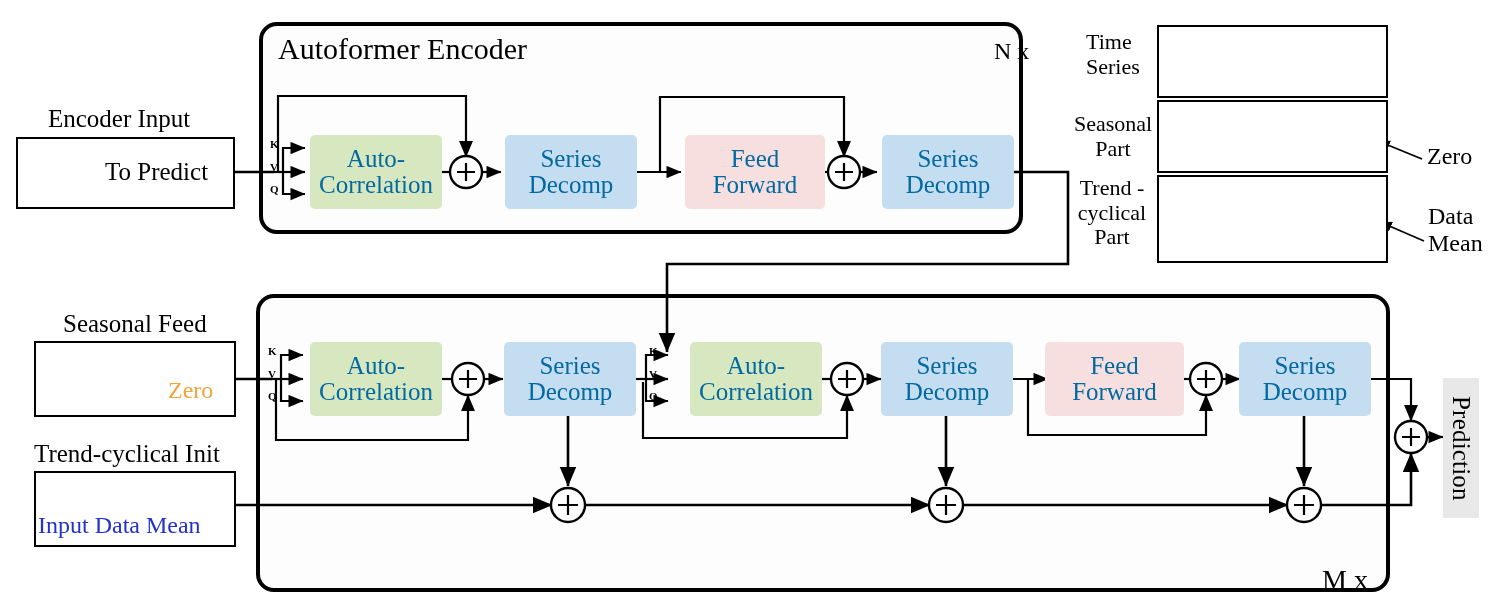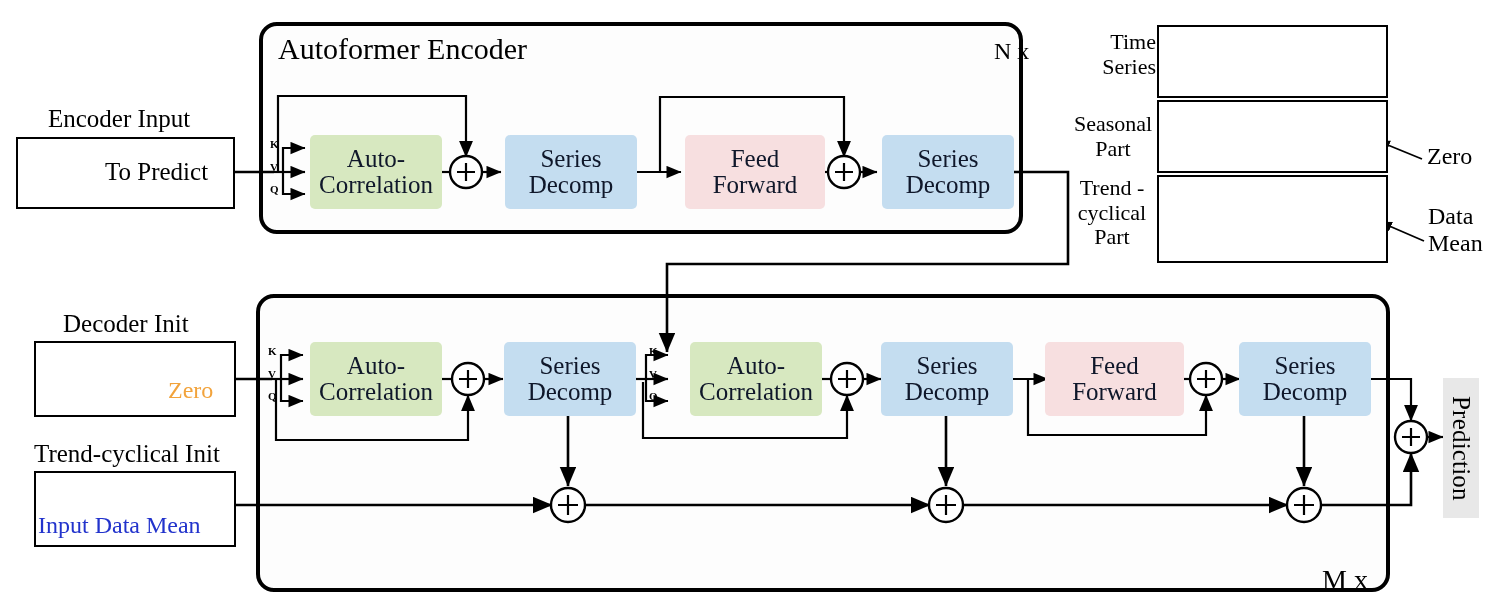--- a/index.html
+++ b/index.html
@@ -1,20 +1,20 @@
 <!DOCTYPE html>
 <html><head>
 <meta charset="utf-8">
 <style>
   html,body{margin:0;padding:0;background:#fff;}
   body{width:1490px;height:610px;font-family:"Liberation Serif",serif;}
   #stage{position:relative;width:1484px;height:610px;overflow:hidden;background:#fff;}
   svg.layer{position:absolute;left:0;top:0;width:1490px;height:610px;}
   .blk{position:absolute;display:flex;align-items:center;justify-content:center;
-       text-align:center;line-height:1.05;border-radius:5px;color:#0f172a;
+       text-align:center;line-height:1.05;border-radius:5px;color:#0369a1;
        font-family:"Liberation Serif",serif;}
   .blk span{display:block;}
   .lbl{position:absolute;color:#000;font-family:"Liberation Serif",serif;}
   .kvq{position:absolute;font-family:"Liberation Serif",serif;font-weight:bold;
        font-size:11px;letter-spacing:.3px;}
   .panelbox{position:absolute;border:2px solid #000;background:#fff;box-sizing:border-box;}
   #prediction{position:absolute;background:#e8e8e8;writing-mode:vertical-rl;
       text-orientation:mixed;display:flex;align-items:center;justify-content:center;
       font-size:25px;letter-spacing:.2px;}
 </style>
@@ -197,26 +197,26 @@
   <div class="panelbox" style="left:1157px;top:100px;width:231px;height:73px;"></div>
   <div class="panelbox" style="left:1157px;top:175px;width:231px;height:88px;"></div>
 
   <div class="lbl" style="left:278px;top:32px;font-size:30px;">Autoformer Encoder</div>
   <div class="lbl" style="left:950px;top:38px;font-size:24px;margin-left:44px;">N x</div>
   <div class="lbl" style="left:1322px;top:564px;font-size:28px;">M x</div>
 
   <div class="lbl" style="left:48px;top:105px;font-size:25px;">Encoder Input</div>
   <div class="lbl" style="left:105px;top:158px;font-size:25px;">To Predict</div>
 
-  <div class="lbl" style="left:63px;top:310px;font-size:25px;">Decoder Init</div>
+  <div class="lbl" style="left:63px;top:310px;font-size:25px;">Seasonal Feed</div>
   <div class="lbl" style="left:168px;top:377px;font-size:24px;color:#F2A33C;">Zero</div>
   <div class="lbl" style="left:34px;top:440px;font-size:25px;">Trend-cyclical Init</div>
   <div class="lbl" style="left:38px;top:512px;font-size:24px;color:#2233CC;">Input Data Mean</div>
 
-  <div class="lbl" style="left:1086px;top:30px;font-size:22px;text-align:right;width:70px;line-height:1.12;">
+  <div class="lbl" style="left:1086px;top:30px;font-size:22px;text-align:left;width:70px;line-height:1.12;">
     <span>Time</span>
     <span>Series</span>
   </div>
   <div class="lbl" style="left:1068px;top:112px;font-size:22px;text-align:center;width:90px;line-height:1.12;">
     <span>Seasonal</span>
     <span>Part</span>
   </div>
   <div class="lbl" style="left:1066px;top:176px;font-size:22px;text-align:center;width:92px;line-height:1.12;">
     <span>Trend</span>
     <span>-cyclical</span>

